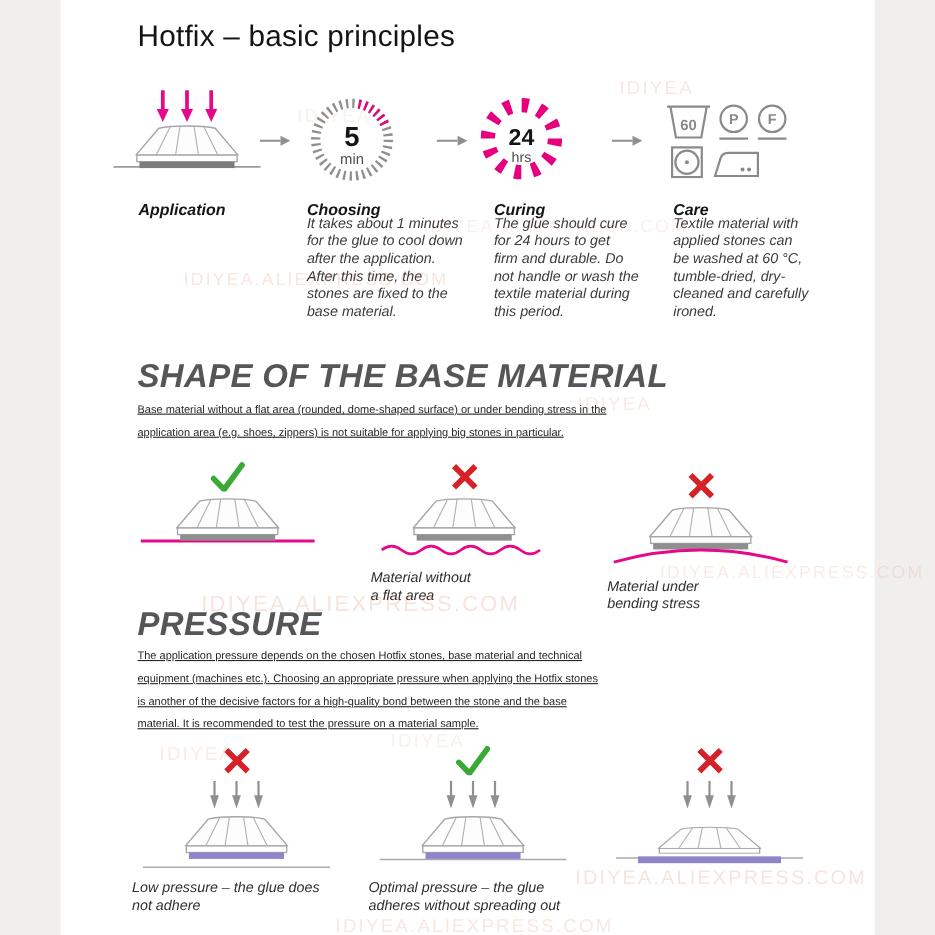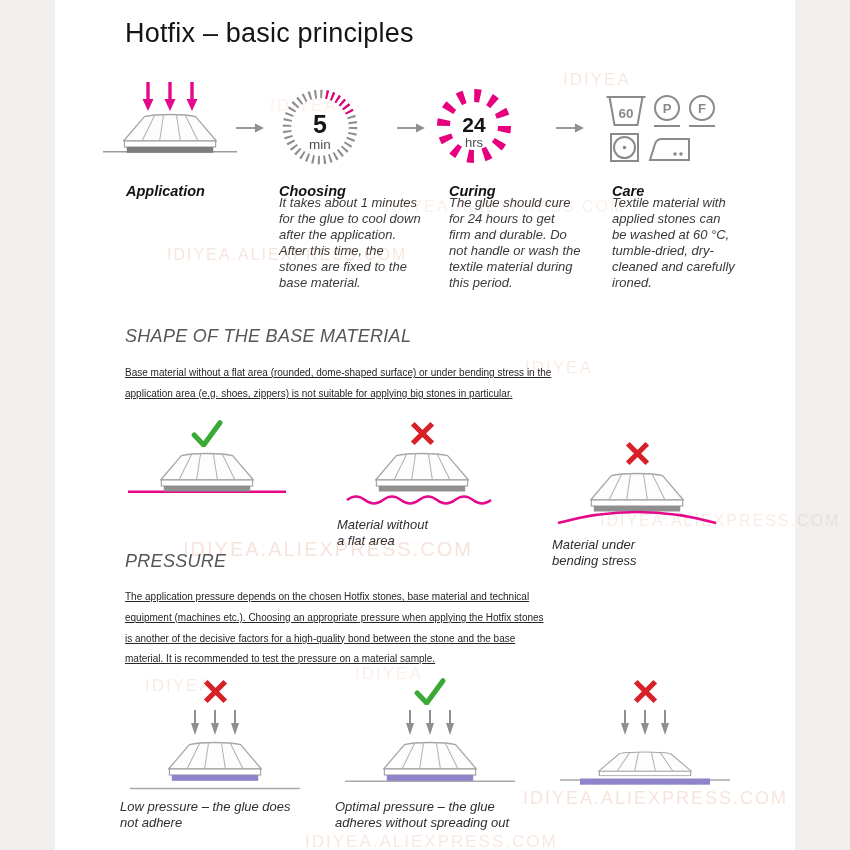--- a/index.html
+++ b/index.html
@@ -27,21 +27,21 @@
     position:absolute;top:183px;font-size:14.5px;font-weight:bold;font-style:italic;color:#141414;
   }
   .step-desc{
     position:absolute;top:195px;font-size:13px;font-style:italic;color:#3a3a3a;line-height:16px;
   }
   .connector{position:absolute;top:120px;width:28px;height:16px;}
 
   
   .sec-heading{
     position:absolute;left:70px;margin:0;
-    font-size:18px;font-weight:normal;font-style:italic;color:#565658;letter-spacing:.3px;
+    font-size:30px;font-weight:bold;font-style:italic;color:#565658;letter-spacing:.3px;
   }
   .sec-body{
     position:absolute;left:70px;margin:0;
     font-size:10px;color:#262626;line-height:20.8px;text-decoration:underline;
   }
 
   
   .fig{position:absolute;margin:0;}
   .fig .mark{display:block;height:27px;margin:0 auto 4px auto;}
   .fig .art{display:block;margin:0 auto;}
@@ -194,21 +194,21 @@
         </svg>
       <svg class="art" width="170" height="58" viewBox="0 0 170 58">
         <use href="#sym-crown" x="29" y="1" width="112" height="40"></use>
         <rect x="41.8" y="35" width="86.4" height="5.5" fill="#8f8f8f"></rect>
         <path d="M10,49 q9,-7 18,0 t18,0 t18,0 t18,0 t18,0 t18,0 t18,0 t18,0" fill="none" stroke="#e6088b" stroke-width="2.4"></path>
       </svg>
       <figcaption class="pre">Material without
 a flat area</figcaption>
     </figure>
 
-    <figure class="fig" style="left:497px;top:440px;width:170px">
+    <figure class="fig" style="left:497px;top:428px;width:170px">
       <svg class="mark" viewBox="0 0 36 36">
           <use href="#sym-x"></use>
         </svg>
       <svg class="art" width="170" height="58" viewBox="0 0 170 58">
         <use href="#sym-crown" x="29" y="1" width="112" height="40"></use>
         <rect x="41.8" y="35" width="86.4" height="5.5" fill="#8f8f8f"></rect>
         <path d="M6,52 Q85,30 164,52" fill="none" stroke="#e6088b" stroke-width="2.6"></path>
       </svg>
       <figcaption class="pre">Material under
 bending stress</figcaption>

